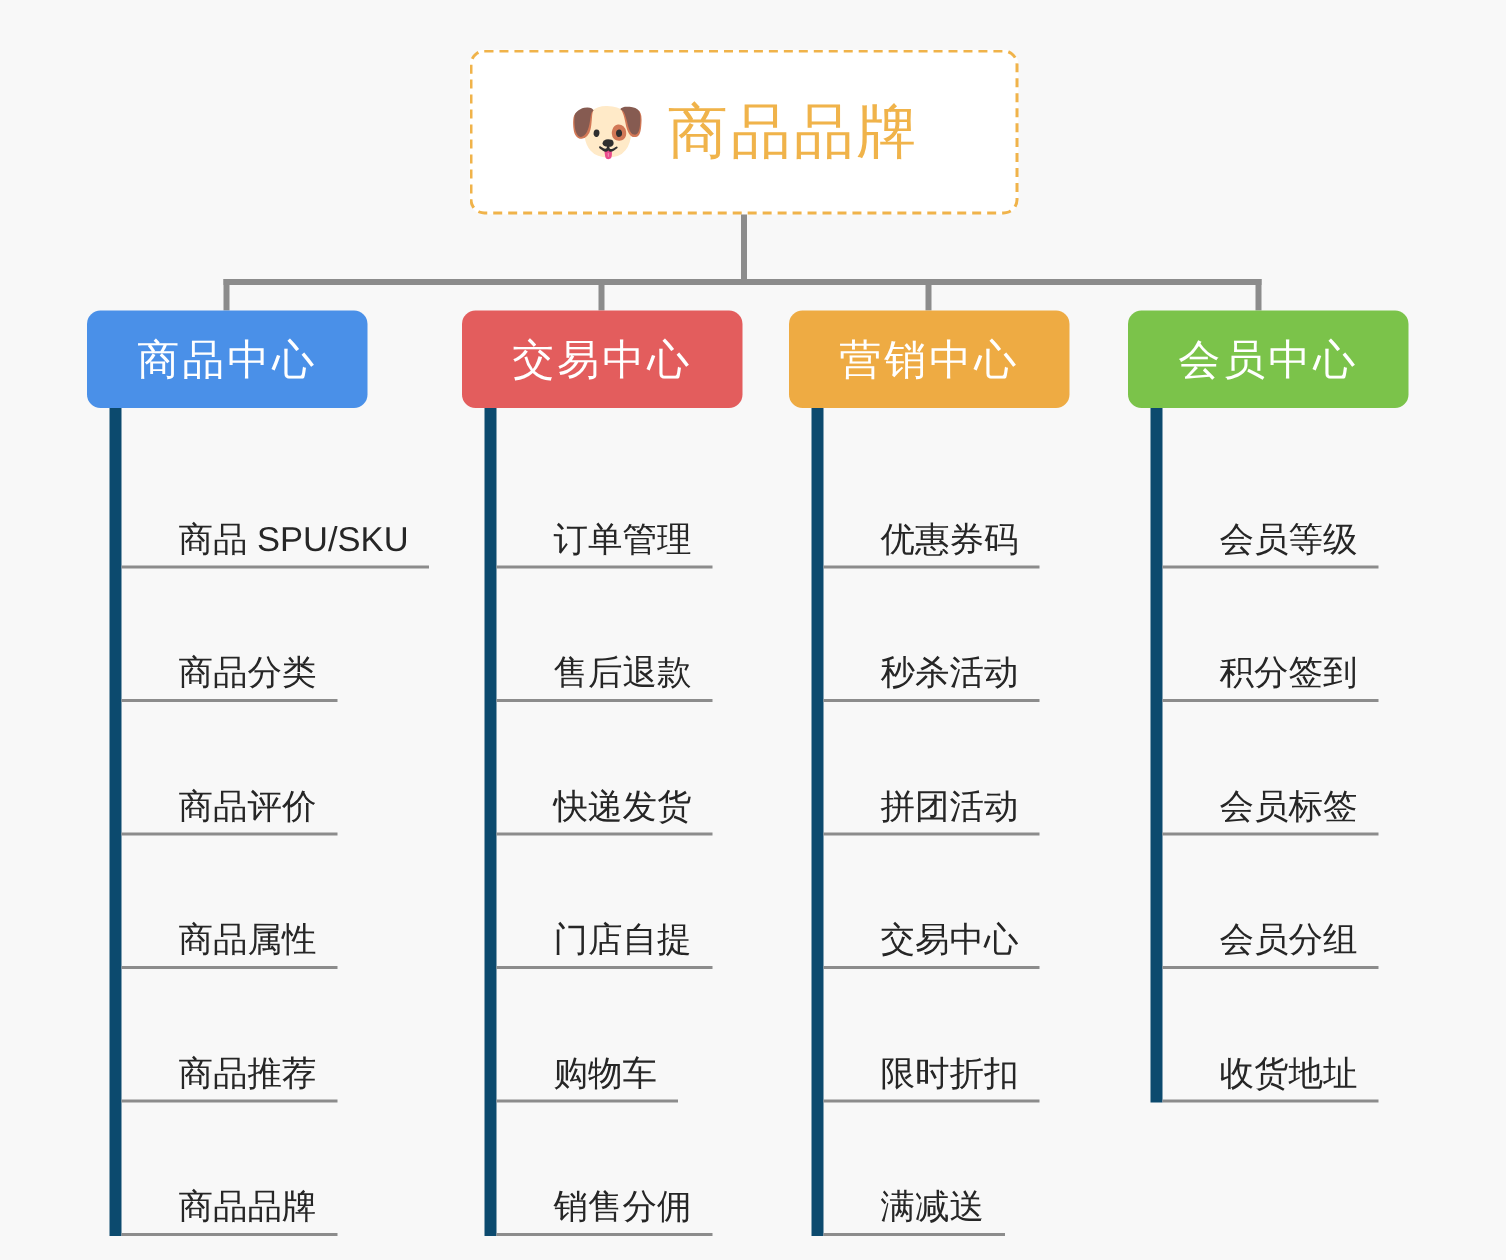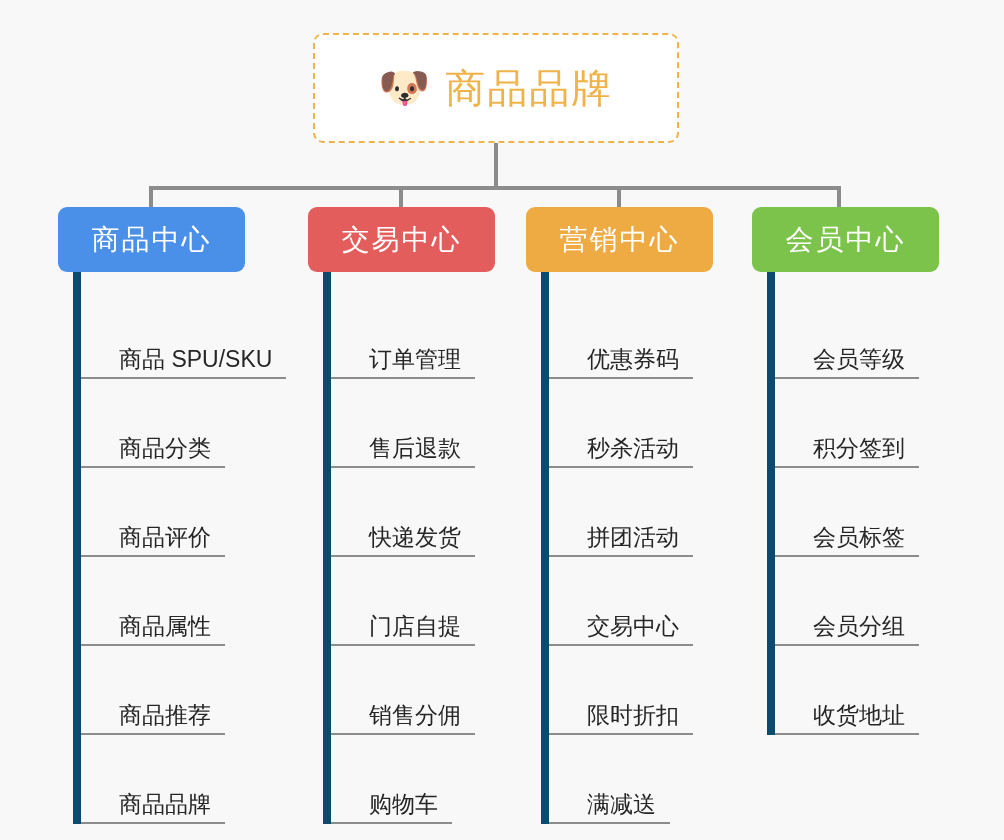--- a/index.html
+++ b/index.html
@@ -158,24 +158,24 @@
           <div class="leaf-item">
             <span class="leaf-label">售后退款</span>
           </div>
           <div class="leaf-item">
             <span class="leaf-label">快递发货</span>
           </div>
           <div class="leaf-item">
             <span class="leaf-label">门店自提</span>
           </div>
           <div class="leaf-item">
+            <span class="leaf-label">购物车</span>
+          </div>
+          <div class="leaf-item">
             <span class="leaf-label">销售分佣</span>
-          </div>
-          <div class="leaf-item">
-            <span class="leaf-label">购物车</span>
           </div>
         </div>
       </div>
       <div class="column" style="left: 526px;">
         <div class="cat-header" style="background: rgb(238, 171, 67);">营销中心</div>
         <div class="leaf-list">
           <div class="leaf-item">
             <span class="leaf-label">优惠券码</span>
           </div>
           <div class="leaf-item">

